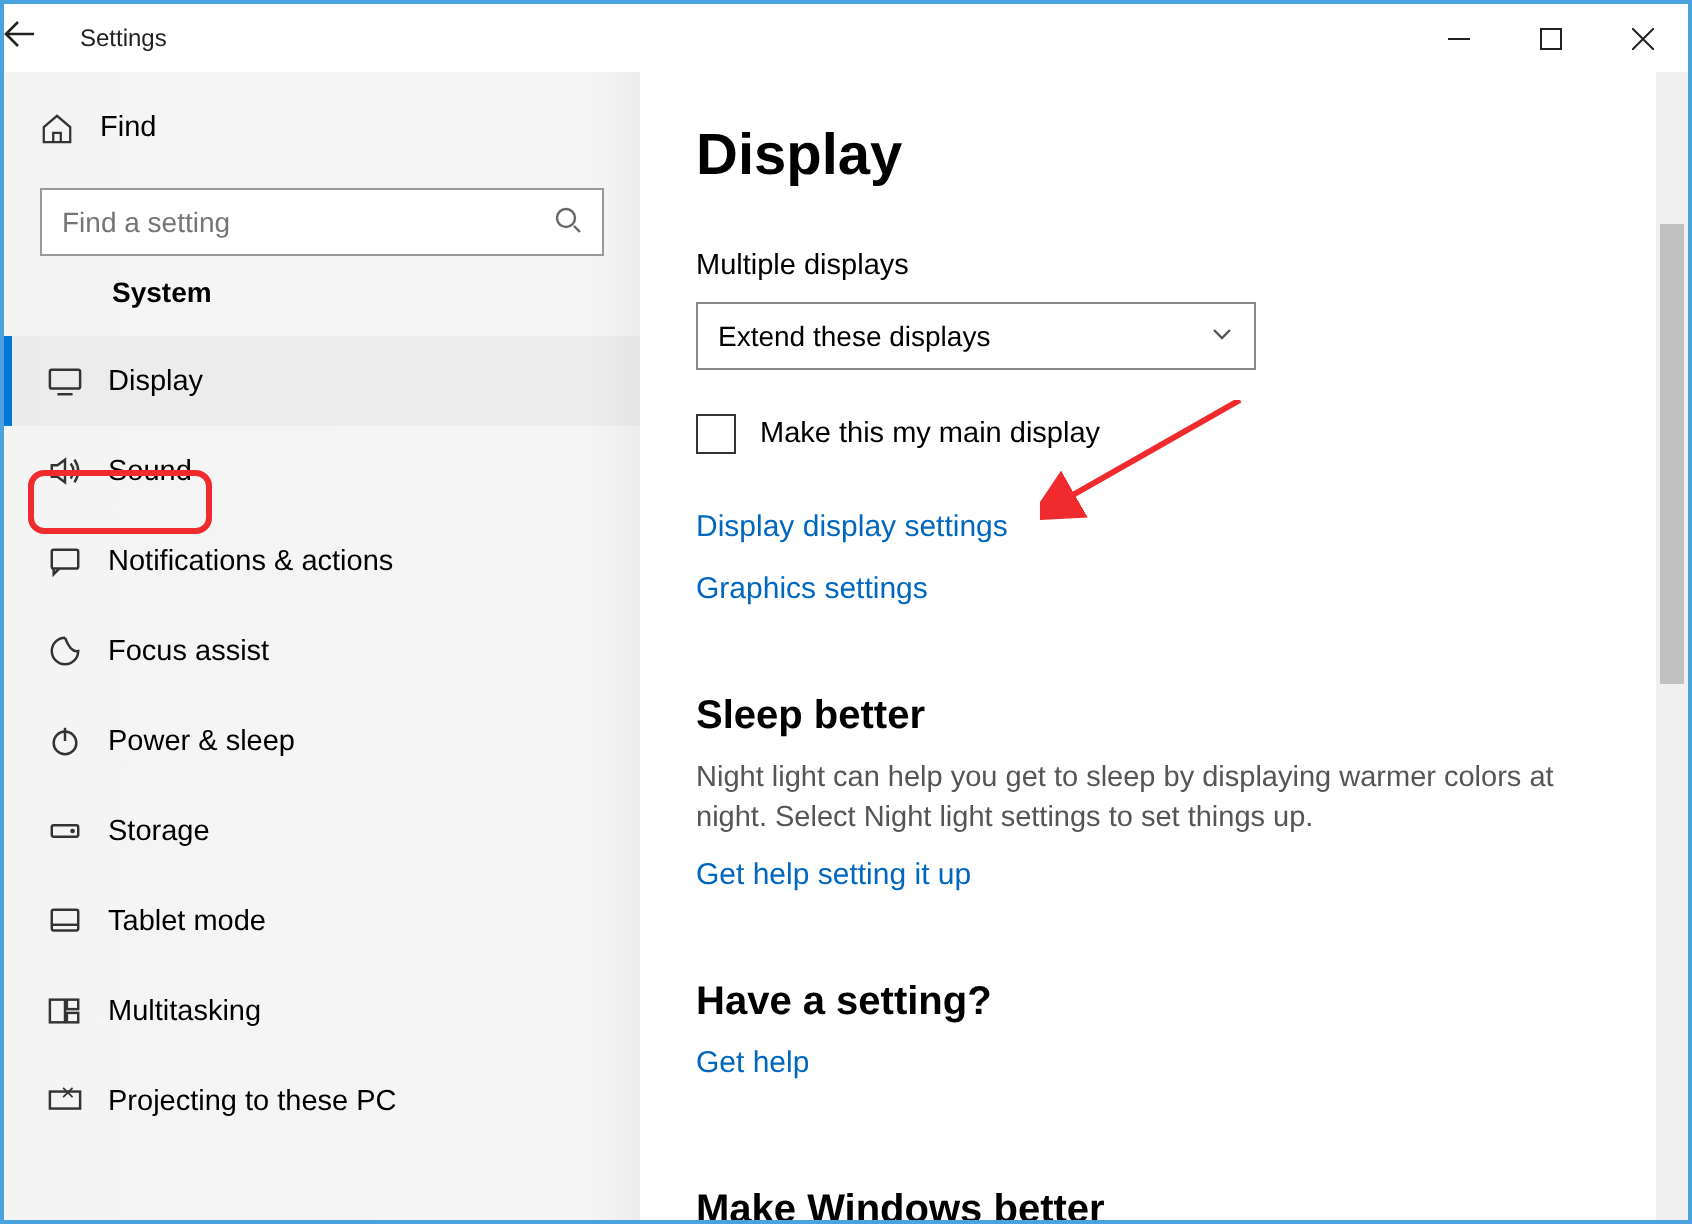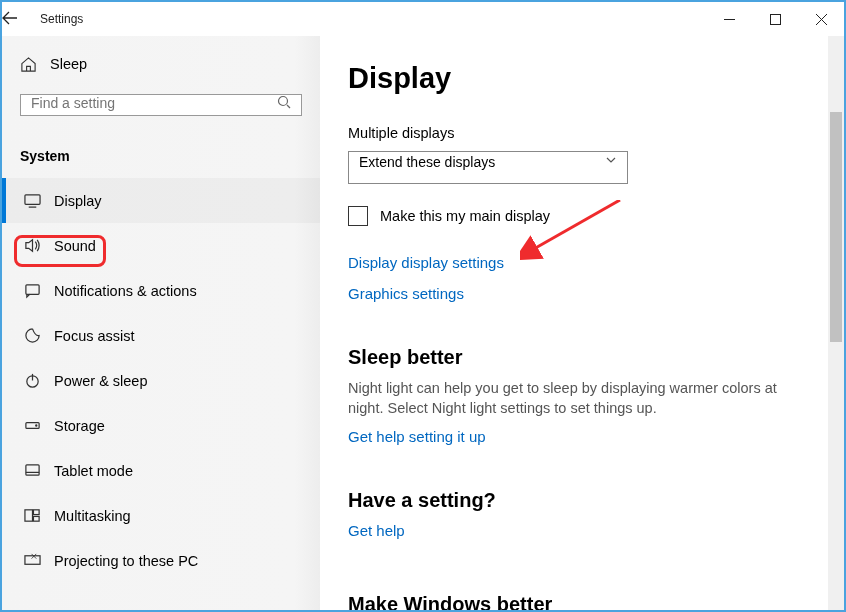--- a/index.html
+++ b/index.html
@@ -9,38 +9,38 @@
   .titlebar .back { width: 22px; cursor: pointer; font-size: 15px; }
   .titlebar .title { font-size: 12px; margin-left: 16px; color: #222; }
   .titlebar .winctrl { margin-left: auto; display: flex; }
   .titlebar .winctrl div { width: 46px; height: 32px; display: flex; align-items: center; justify-content: center; cursor: pointer; }
 
   .wrap { display: flex; height: calc(100% - 34px); }
 
   .sidebar { width: 318px; padding-top: 8px; background: linear-gradient(to right, #f4f4f4 0%, #f5f5f5 92%, #ededed 100%); position: relative; }
   .home { display: flex; align-items: center; height: 40px; padding-left: 18px; font-size: 14.5px; cursor: pointer; }
   .home .ic { width: 30px; display: inline-flex; }
-  .search { margin: 10px 18px 24px 18px; height: 22px; border: 1px solid #999; background: #fff; display: flex; align-items: flex-start; padding: 0 10px; }
+  .search { margin: 10px 18px 2px 18px; height: 34px; border: 1px solid #999; background: #fff; display: flex; align-items: center; padding: 0 10px; }
   .search input { border: none; outline: none; flex: 1; font-size: 14px; background: transparent; }
   .search .sic { color: #666; font-size: 13px; }
-  .groupheader { padding: 8px 18px 14px 18px; font-size: 14px; font-weight: 600; }
+  .groupheader { padding: 8px 18px 14px 18px; font-size: 14px; font-weight: 600; margin-left: 36px; }
 
   .nav-item { display: flex; align-items: center; height: 45px; padding-left: 18px; font-size: 14.5px; cursor: pointer; position: relative; border-left: 4px solid transparent;}
   .nav-item.active { border-left: 4px solid #0078d7; background: rgba(0,0,0,0.03);}
   .nav-item .ic { width: 30px; display: inline-flex; align-items: center; }
   .nav-item svg { width: 17px; height: 17px; stroke: #333; stroke-width: 1.3; fill: none; }
 
   .highlight { position: absolute; border: 3px solid #ef2b2d; border-radius: 8px; left: 12px; top: 199px; width: 92px; height: 32px; pointer-events: none; }
 
   .arrow { position: absolute; left: 518px; top: 198px; pointer-events: none; }
 
   .main { flex: 1; padding: 18px 22px 0 28px; overflow: hidden; position: relative;}
   .main h1 { font-size: 29px; font-weight: 600; margin-bottom: 30px; margin-top: 8px;}
   .sublabel { font-size: 14.5px; margin-bottom: 10px; }
-  .dropdown { width: 280px; height: 33px; border: 1px solid #888; display: flex; padding: 2px 10px; font-size: 14px; cursor: pointer; justify-content: space-between; margin-bottom: 22px;}
+  .dropdown { width: 280px; height: 33px; border: 1px solid #888; display: flex; align-items: center; padding: 16px 10px; font-size: 14px; cursor: pointer; justify-content: space-between; margin-bottom: 22px;}
   .dropdown .chev { font-size: 11px; color: #555; }
   .checkrow { display: flex; align-items: center; margin-bottom: 28px; font-size: 14.5px;}
   .checkrow .box { width: 20px; height: 20px; border: 1.5px solid #333; margin-right: 12px; }
   .link { color: #0067c0; font-size: 15px; cursor: pointer; display: inline-block; margin-bottom: 14px;}
   .sect { margin-top: 30px; }
   .sect h2 { font-size: 20px; font-weight: 600; margin-bottom: 10px;}
   .sect p { font-size: 14.5px; color: #555; line-height: 1.35; margin-bottom: 10px; max-width: 460px;}
 
   .scrollbar { position: absolute; right: 0; top: 0; bottom: 0; width: 16px; background: #f0f0f0; }
   .thumb { position: absolute; right: 2px; top: 76px; width: 12px; height: 230px; background: #c1c1c1; }
@@ -75,21 +75,21 @@
 </div>
 
 <div class="wrap">
   <div class="sidebar">
     <div class="home">
       <span class="ic">
           <svg viewBox="0 0 18 18" width="17" height="17" fill="none" stroke="#333" stroke-width="1.2">
             <path d="M2 8 L9 2 L16 8 V16 H2 Z M7 16 V11 H11 V16"></path>
           </svg>
         </span>
-      <span>Sleep</span>
+      <span>Find</span>
     </div>
     <div class="search">
       <input placeholder="Find a setting" style="">
       <span class="sic"><svg width="14" height="14" viewBox="0 0 14 14" fill="none" stroke="#666" stroke-width="1.2">
             <circle cx="6" cy="6" r="4.5"></circle>
             <path d="M10 10 L13 13"></path>
           </svg></span>
     </div>
     <div class="groupheader">System</div>
 

